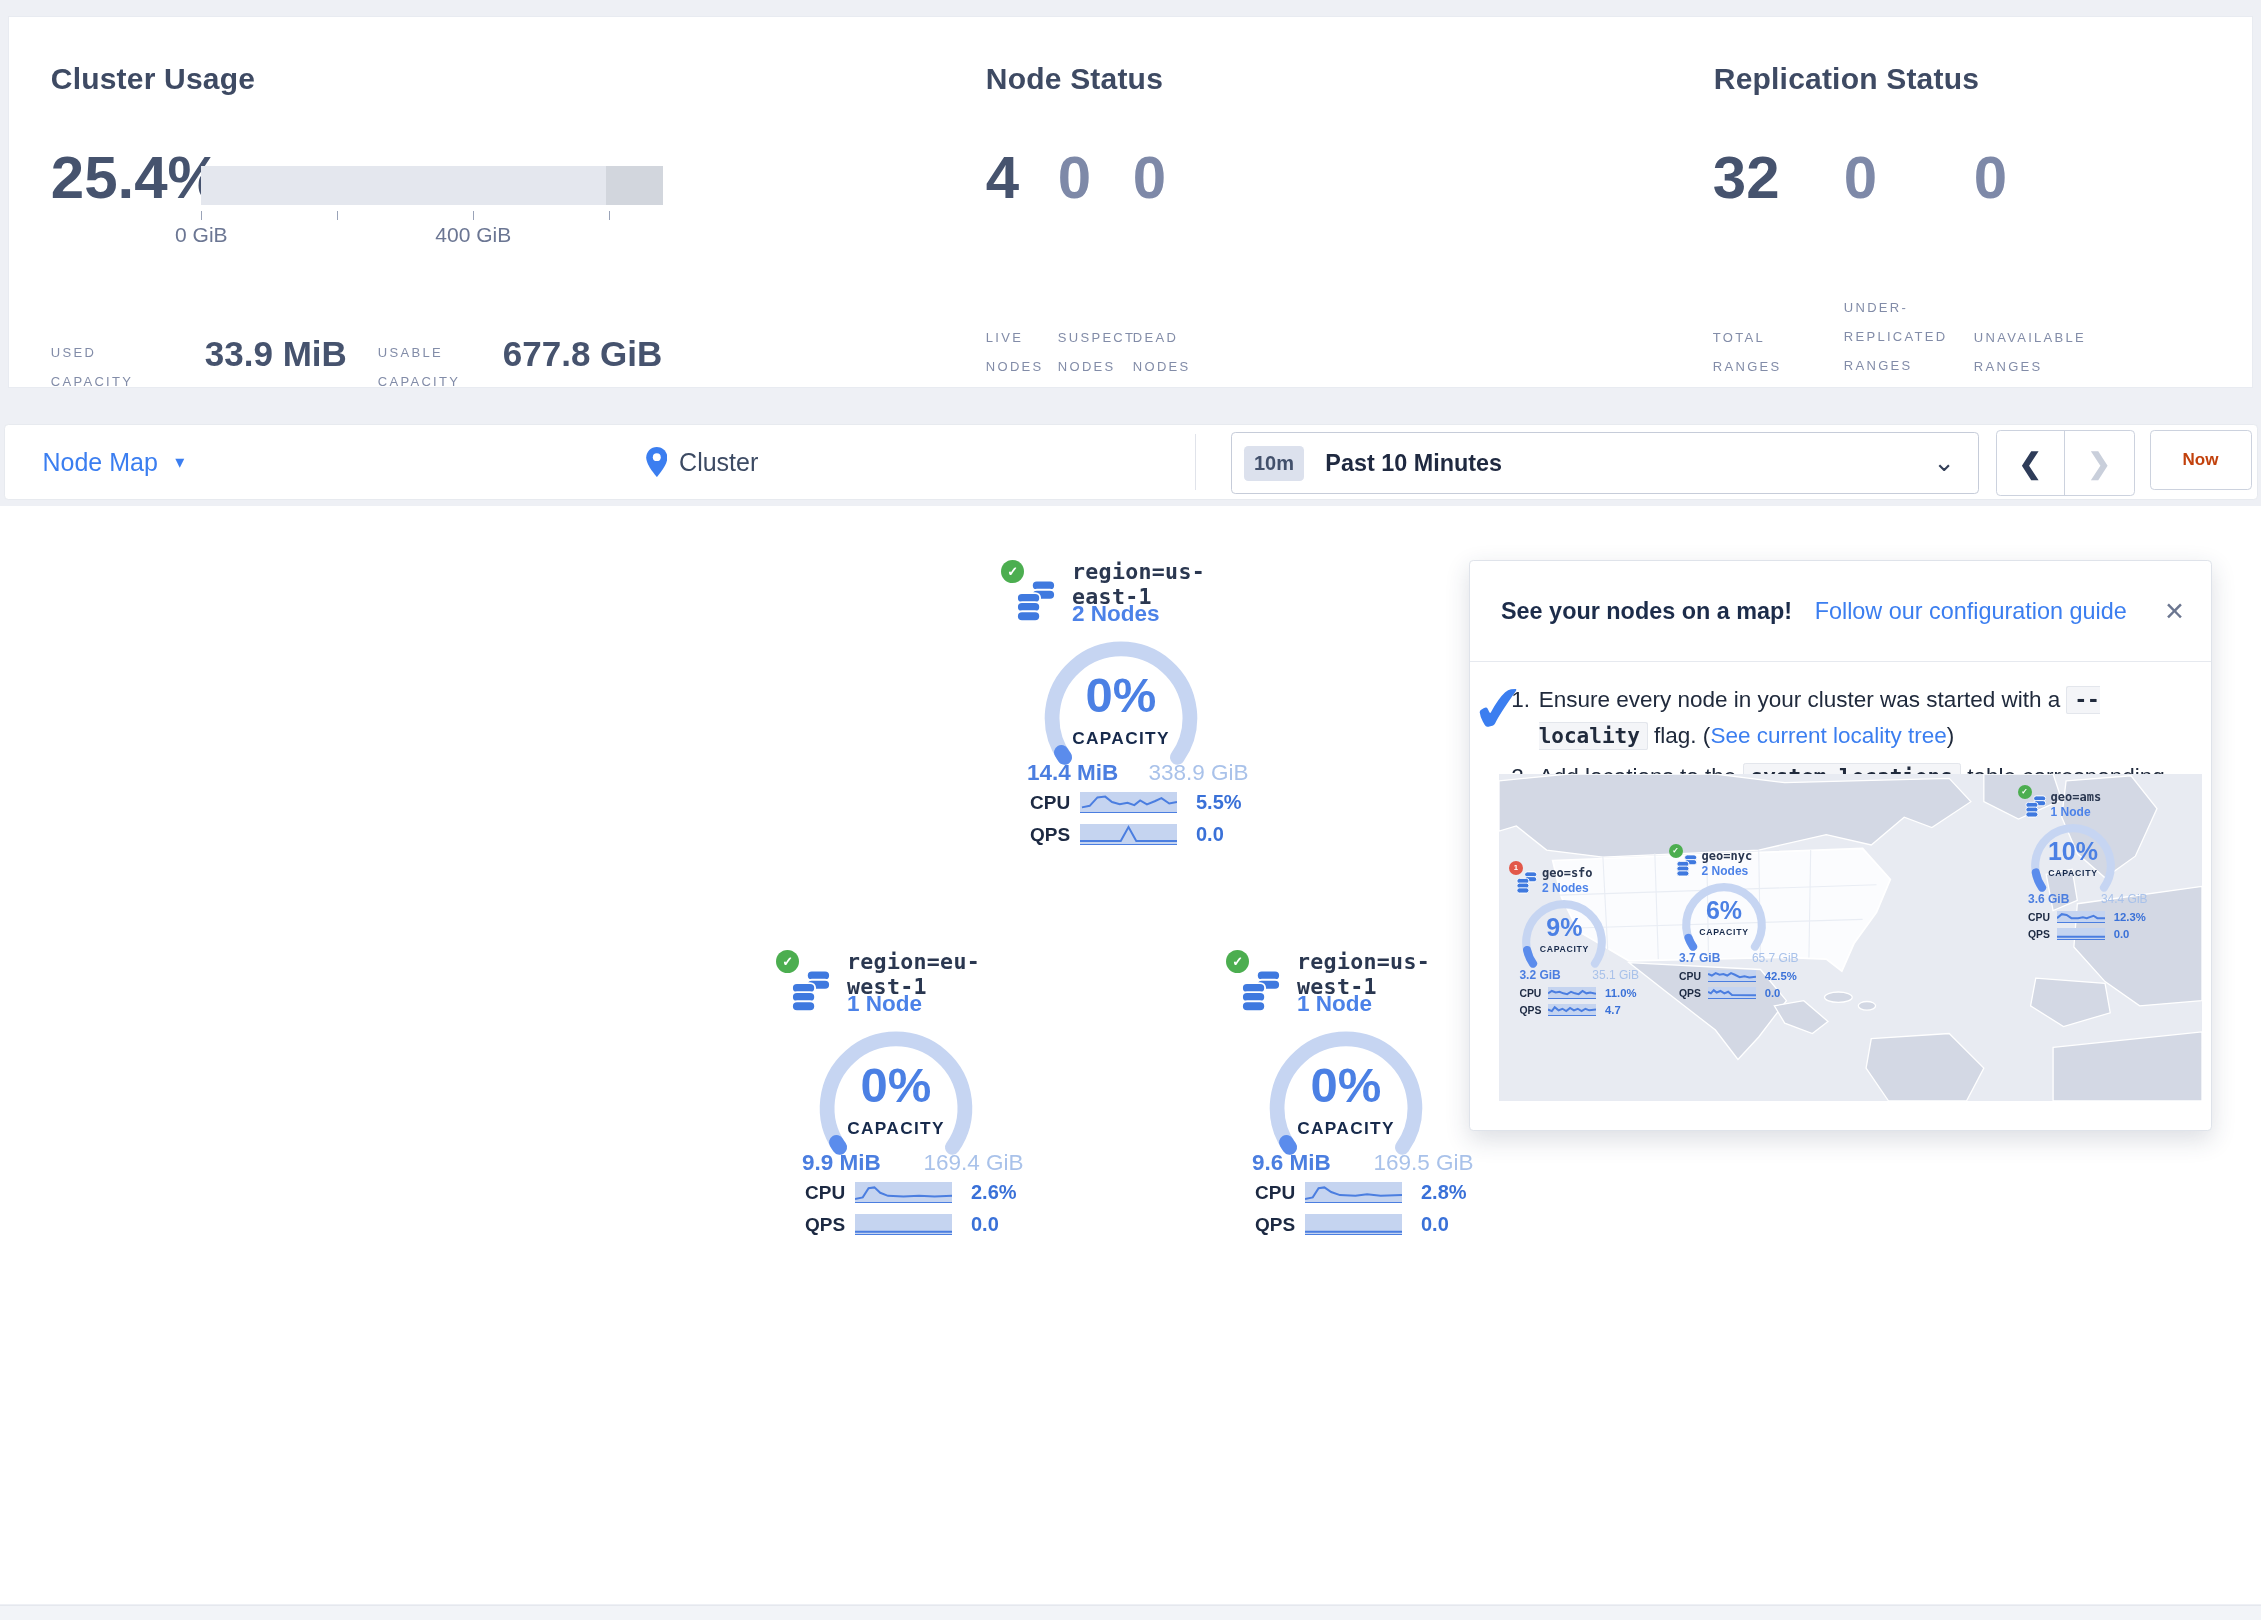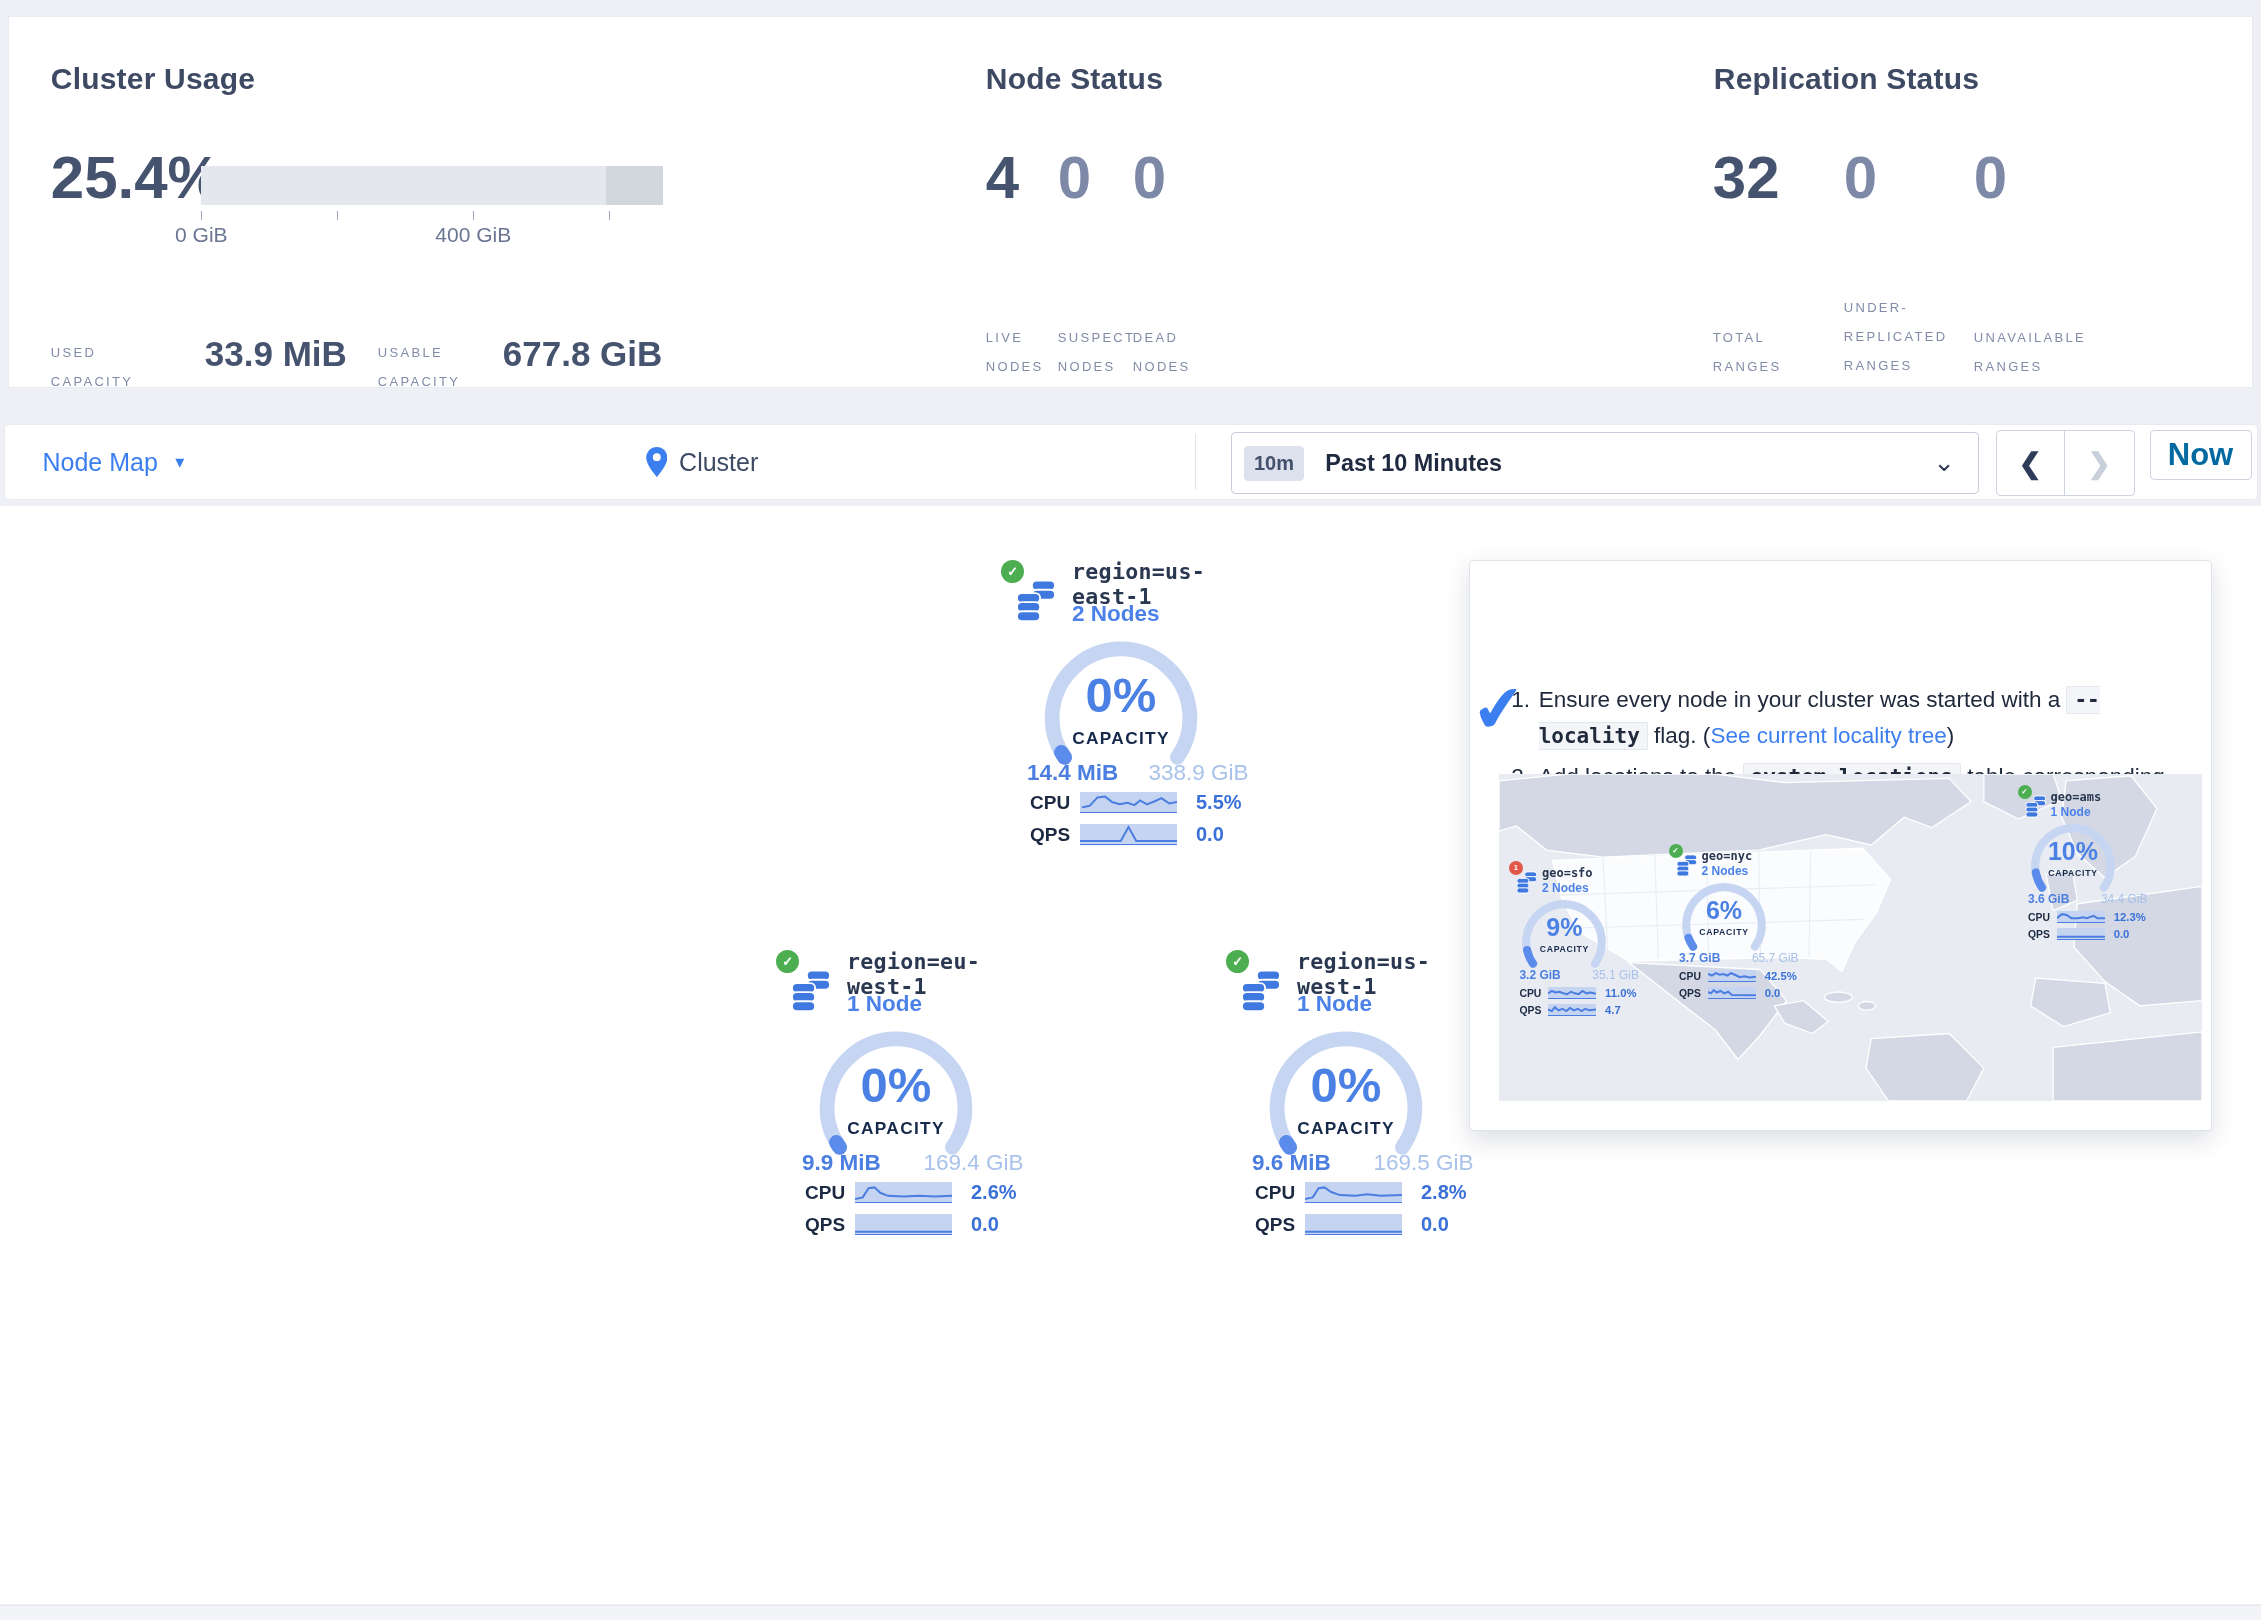--- a/index.html
+++ b/index.html
@@ -25,21 +25,21 @@
   .crumb { position:absolute; left:641px; top:0; height:100%; display:flex; align-items:center; gap:12px; color:#3c4a63; font-size:25px; }
   .tb-divider { position:absolute; left:1190px; top:8.7px; bottom:8.7px; width:0.9px; background:#e0e3ea; }
   .time-select { position:absolute; left:1226px; top:7px; width:748px; height:62px; border:0.9px solid #c6ccd9; border-radius:4.3px; display:flex; align-items:center; cursor:pointer; background:#fff; }
   .time-chip { margin-left:12px; background:#dce1ed; border-radius:4.3px; padding:6px 10.4px; font-size:20px; font-weight:700; color:#42506b; }
   .time-label { margin-left:21px; font-size:23.4px; font-weight:600; color:#1f2940; }
   .time-caret { margin-left:auto; margin-right:22.5px; font-size:26px; color:#333f58; line-height:17.3px; }
   .arrow-group { position:absolute; left:1991px; top:5.2px; width:139px; height:66px; border:0.9px solid #ccd2de; border-radius:4.3px; display:flex; background:#fff; }
   .arrow-btn { width:50%; display:flex; align-items:center; justify-content:center; font-size:28px; font-weight:700; cursor:pointer; }
   .arrow-btn.prev { color:#2e3c59; border-right:0.9px solid #ccd2de; }
   .arrow-btn.next { color:#c9cfdb; }
-  .now-btn { position:absolute; left:2145px; top:5.2px; width:102px; height:50px; border:0.9px solid #ccd2de; border-radius:4.3px; display:flex; align-items:center; justify-content:center; font-size:31px; font-weight:600; color:#0369a1; background:#fff; cursor:pointer; }
+  .now-btn { position:absolute; left:2145px; top:5.2px; width:102px; height:60px; border:0.9px solid #ccd2de; border-radius:4.3px; display:flex; align-items:center; justify-content:center; font-size:17px; font-weight:600; color:#c2410c; background:#fff; cursor:pointer; }
 
   
   .map-canvas { position:absolute; left:0; top:506px; width:2261px; height:1098px; background:#fff; }
   .footer-strip { position:absolute; left:0; bottom:0; width:100%; height:16.4px; background:#f2f4f8; border-top:0.9px solid #e5e8ee; }
 
   
   .node-card { position:absolute; width:265px; height:303px; }
   .badge { position:absolute; left:14px; top:3.5px; width:23.4px; height:23.4px; border-radius:50%; display:flex; align-items:center; justify-content:center; color:#fff; font-size:13px; font-weight:700; z-index:2; }
   .badge.green { background:#4cae50; }
   .badge.red { background:#e25749; }
@@ -297,20 +297,25 @@
       <span class="spark">
           <svg viewBox="0 0 100 26" preserveAspectRatio="none">
             <polyline points="0,23 100,23"></polyline>
           </svg>
         </span>
       <span class="mv">0.0</span>
     </div>
   </div>
 
   <div class="popup">
+    <div class="popup-head">
+      <span class="popup-title">See your nodes on a map!</span>
+      <span class="popup-link">Follow our configuration guide</span>
+      <span class="popup-close">✕</span>
+    </div>
     <div class="big-check">✔</div>
     <div class="popup-body">
       <div class="step">
         <span class="step-num">1.</span>
         <span><span>Ensure every node in your cluster was started with a </span><span class="code">--locality</span><span> flag. (</span><span class="inline-link">See current locality tree</span><span>)</span></span>
       </div>
       <div class="step">
         <span class="step-num">2.</span>
         <span><span>Add locations to the </span><span class="code">system.locations</span><span> table corresponding to your locality flags.</span></span>
       </div>

